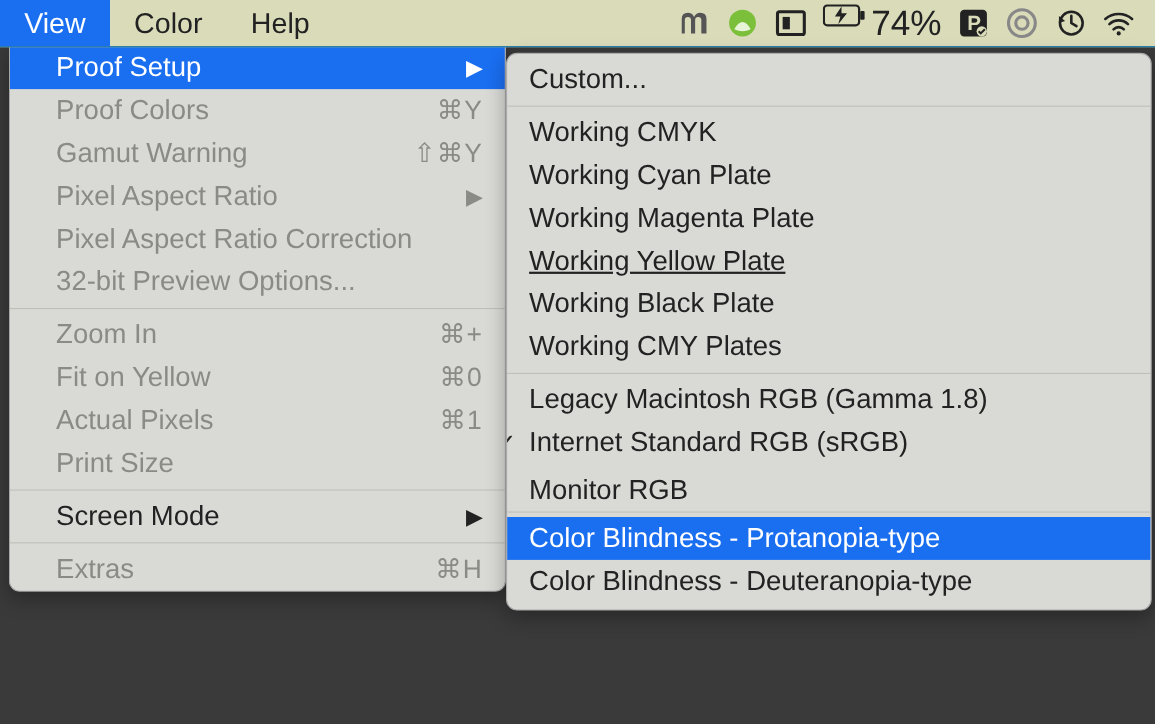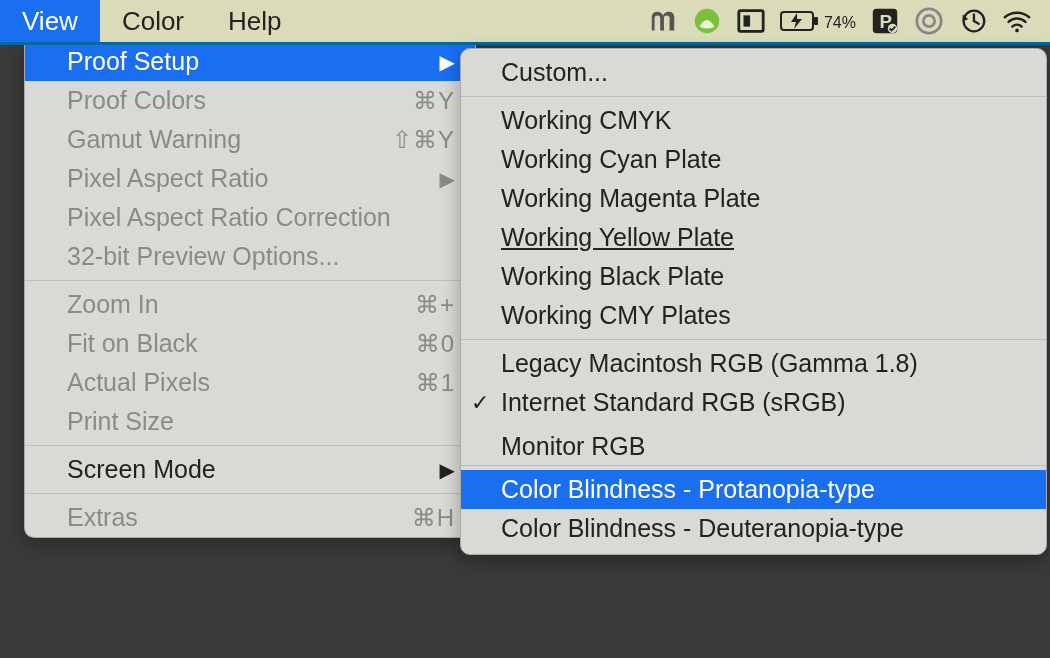--- a/index.html
+++ b/index.html
@@ -14,21 +14,21 @@
     color: #222;
   }
 
   .menubar {
     position: absolute;
     top: 0; left: 0; right: 0;
     height: 42px;
     background: #d9dbb9;
     display: flex;
     align-items: stretch;
-    border-bottom: 3px solid #0369a1;
+    border-bottom: 1px solid #0369a1;
     z-index: 5;
   }
   .menubar-left { display: flex; }
   .menubar-item {
     padding: 0 22px;
     display: flex;
     align-items: center;
     font-size: 26px;
     color: #222;
   }
@@ -46,36 +46,36 @@
   .status-icon {
     width: 30px;
     height: 30px;
     display: flex;
     align-items: center;
     justify-content: center;
   }
   .status-icon svg { width: 30px; height: 30px; }
   .battery-wrap {
     display: flex;
-    align-items: flex-end;
+    align-items: flex-start;
     gap: 4px;
     color: #222;
-    font-size: 16px;
+    font-size: 32px;
   }
   .menu-panel {
     position: absolute;
     top: 42px;
     background: #d9dad6;
     border: 1px solid #aaa;
     border-top: none;
     box-shadow: 0 6px 18px rgba(0,0,0,.3);
     border-radius: 0 0 10px 10px;
     overflow: hidden;
   }
-  .menu-panel.view { left: 24px; width: 450px; z-index: 4; }
+  .menu-panel.view { left: 8px; width: 450px; z-index: 4; }
   .menu-panel.sub  { left: 460px; width: 585px; z-index: 6; border-top: 1px solid #aaa; border-radius: 10px; top: 48px; }
 
   .menu-row {
     display: flex;
     align-items: center;
     height: 39px;
     padding: 0 20px 0 42px;
     font-size: 25px;
     color: #222;
     white-space: nowrap;
@@ -84,21 +84,21 @@
   .menu-row.disabled { color: #8a8a86; }
   .menu-label { flex: 1; }
   .menu-shortcut { color: #8a8a86; font-size: 24px; letter-spacing: 1px; }
   .menu-arrow   { color: inherit; font-size: 20px; }
   .menu-row.disabled .menu-arrow { color: #8a8a86; }
 
   .menu-sep { height: 1px; background: #bfbfba; margin: 4px 0; }
 
   .menu-panel.view .menu-row:first-child.highlight {  }
 
-  .sub .menu-row { padding-left: 40px; }
+  .sub .menu-row { padding-left: 20px; }
   .sub .check {
     position: absolute;
     margin-left: -30px;
     font-size: 22px;
   }
   .sub-wrap { padding-top: 4px; padding-bottom: 6px; }
 
 </style>
 </head>
 <body>
@@ -205,21 +205,21 @@
     </div>
     <div class="menu-row disabled">
       <span class="menu-label">32-bit Preview Options...</span>
     </div>
     <div class="menu-sep"></div>
     <div class="menu-row disabled">
       <span class="menu-label">Zoom In</span>
       <span class="menu-shortcut">⌘+</span>
     </div>
     <div class="menu-row disabled">
-      <span class="menu-label">Fit on Black</span>
+      <span class="menu-label">Fit on Yellow</span>
       <span class="menu-shortcut">⌘0</span>
     </div>
     <div class="menu-row disabled">
       <span class="menu-label">Actual Pixels</span>
       <span class="menu-shortcut">⌘1</span>
     </div>
     <div class="menu-row disabled">
       <span class="menu-label">Print Size</span>
     </div>
     <div class="menu-sep"></div>

